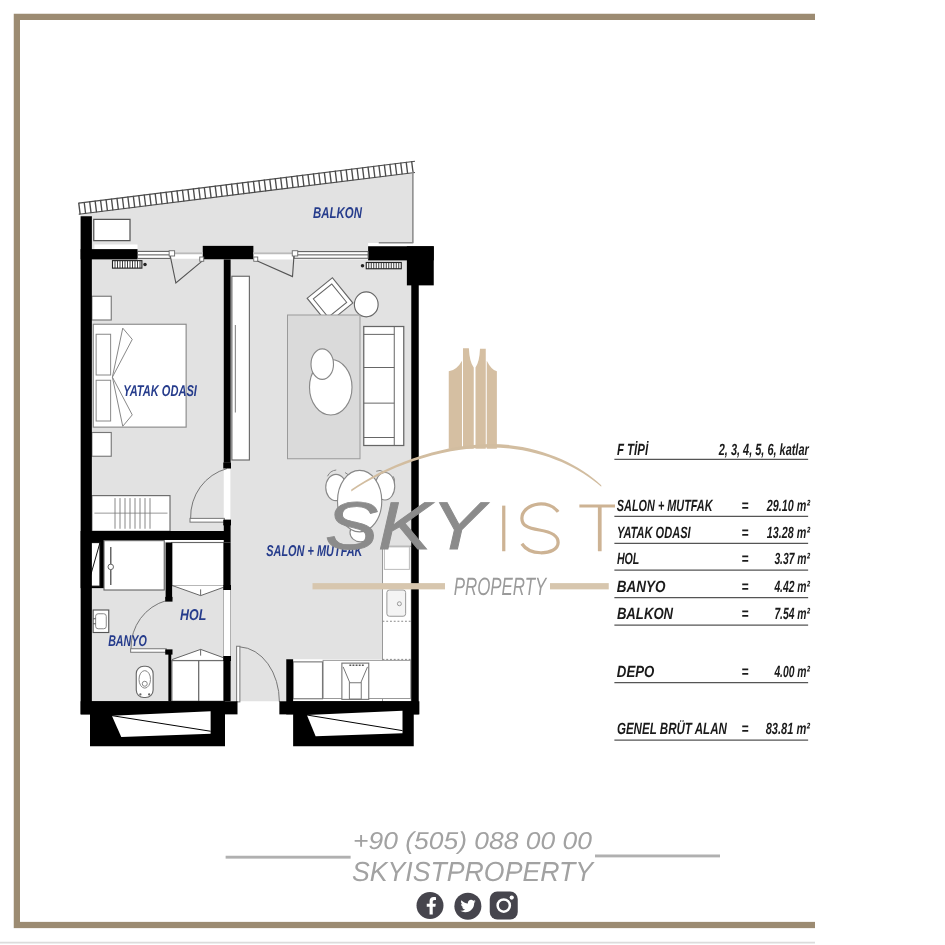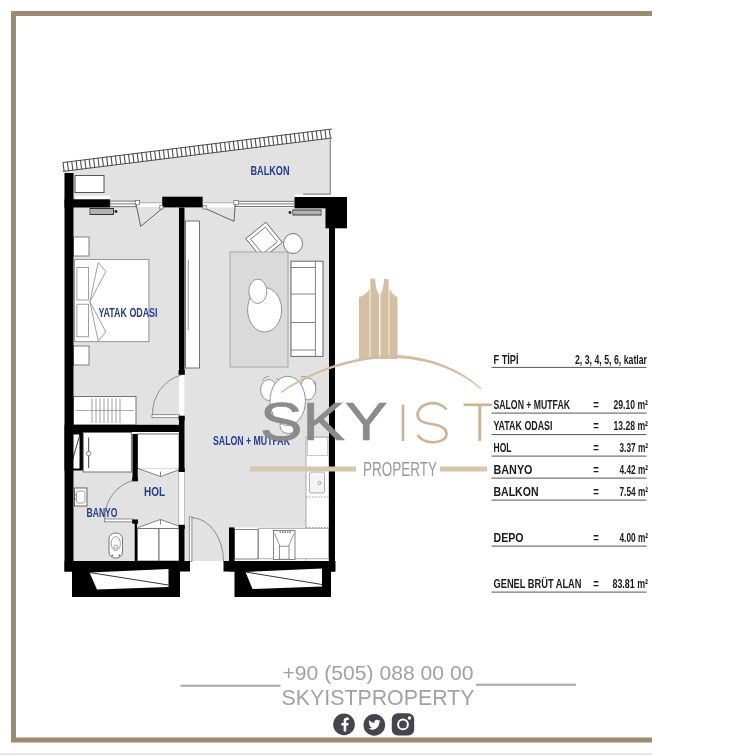--- a/index.html
+++ b/index.html
@@ -1,16 +1,16 @@
 <!DOCTYPE html>
 <html><head>
 <meta charset="utf-8">
 <style>
 html,body{margin:0;padding:0;background:#fff;}
-.page{position:relative;width:652px;height:756px;overflow:hidden;font-family:"Liberation Sans",sans-serif;}
+.page{position:relative;width:652px;height:756px;overflow:hidden;font-family:"Liberation Sans",sans-serif;font-style:italic;}
 </style>
 </head>
 <body>
 <div class="page">
 <svg width="756" height="756" viewBox="0 0 756 756" xmlns="http://www.w3.org/2000/svg">
 
 <rect x="0" y="0" width="756" height="756" fill="#ffffff"></rect>
 
 <rect x="13.5" y="13.5" width="728" height="726.5" fill="none" stroke="#9c8b72" stroke-width="5"></rect>
 

